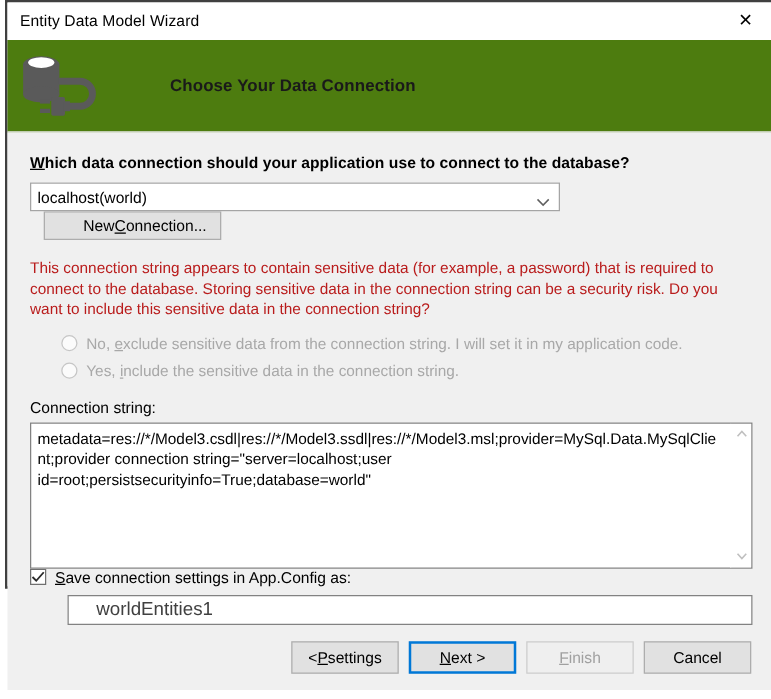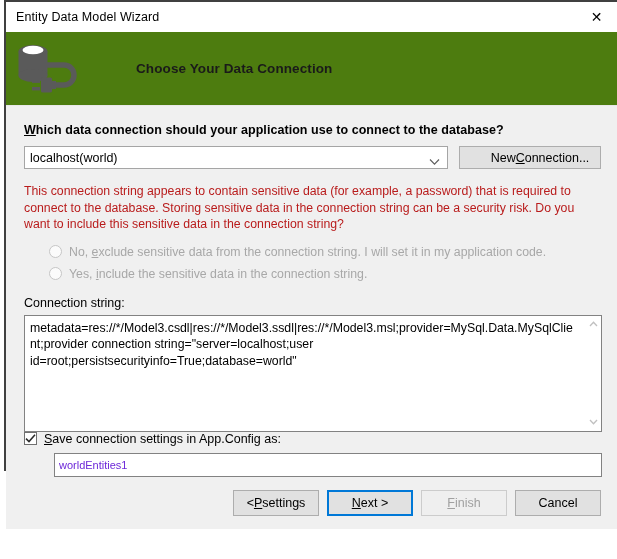--- a/index.html
+++ b/index.html
@@ -101,21 +101,22 @@
     font-size: 12.5px;
     font-weight: bold;
     color: #000;
     letter-spacing: 0.05px;
   }
   u.acc { text-decoration: underline; }
 
   .row-connection {
     margin-top: 9px;
     display: flex;
-    align-items: center;
+    align-items: flex-start;
+    flex-direction: column;
   }
   .combobox {
     width: 424px;
     height: 23px;
     box-sizing: border-box;
     background: #ffffff;
     border: 1px solid #a5a5a5;
     display: flex;
     align-items: center;
     position: relative;
@@ -256,23 +257,23 @@
     width: 548px;
     height: 24px;
     box-sizing: border-box;
     background: #ffffff;
     border: 1px solid #828282;
     display: flex;
     align-items: center;
     cursor: text;
   }
   .textbox-name-value {
-    padding-left: 4px;
-    font-size: 11px;
-    color: #6d28d9;
+    padding-left: 22px;
+    font-size: 15px;
+    color: #404040;
   }
 
   
   .footer {
     flex: 0 0 52px;
     background: #f0f0f0;
     display: flex;
     align-items: center;
     justify-content: flex-end;
     padding-right: 18px;

